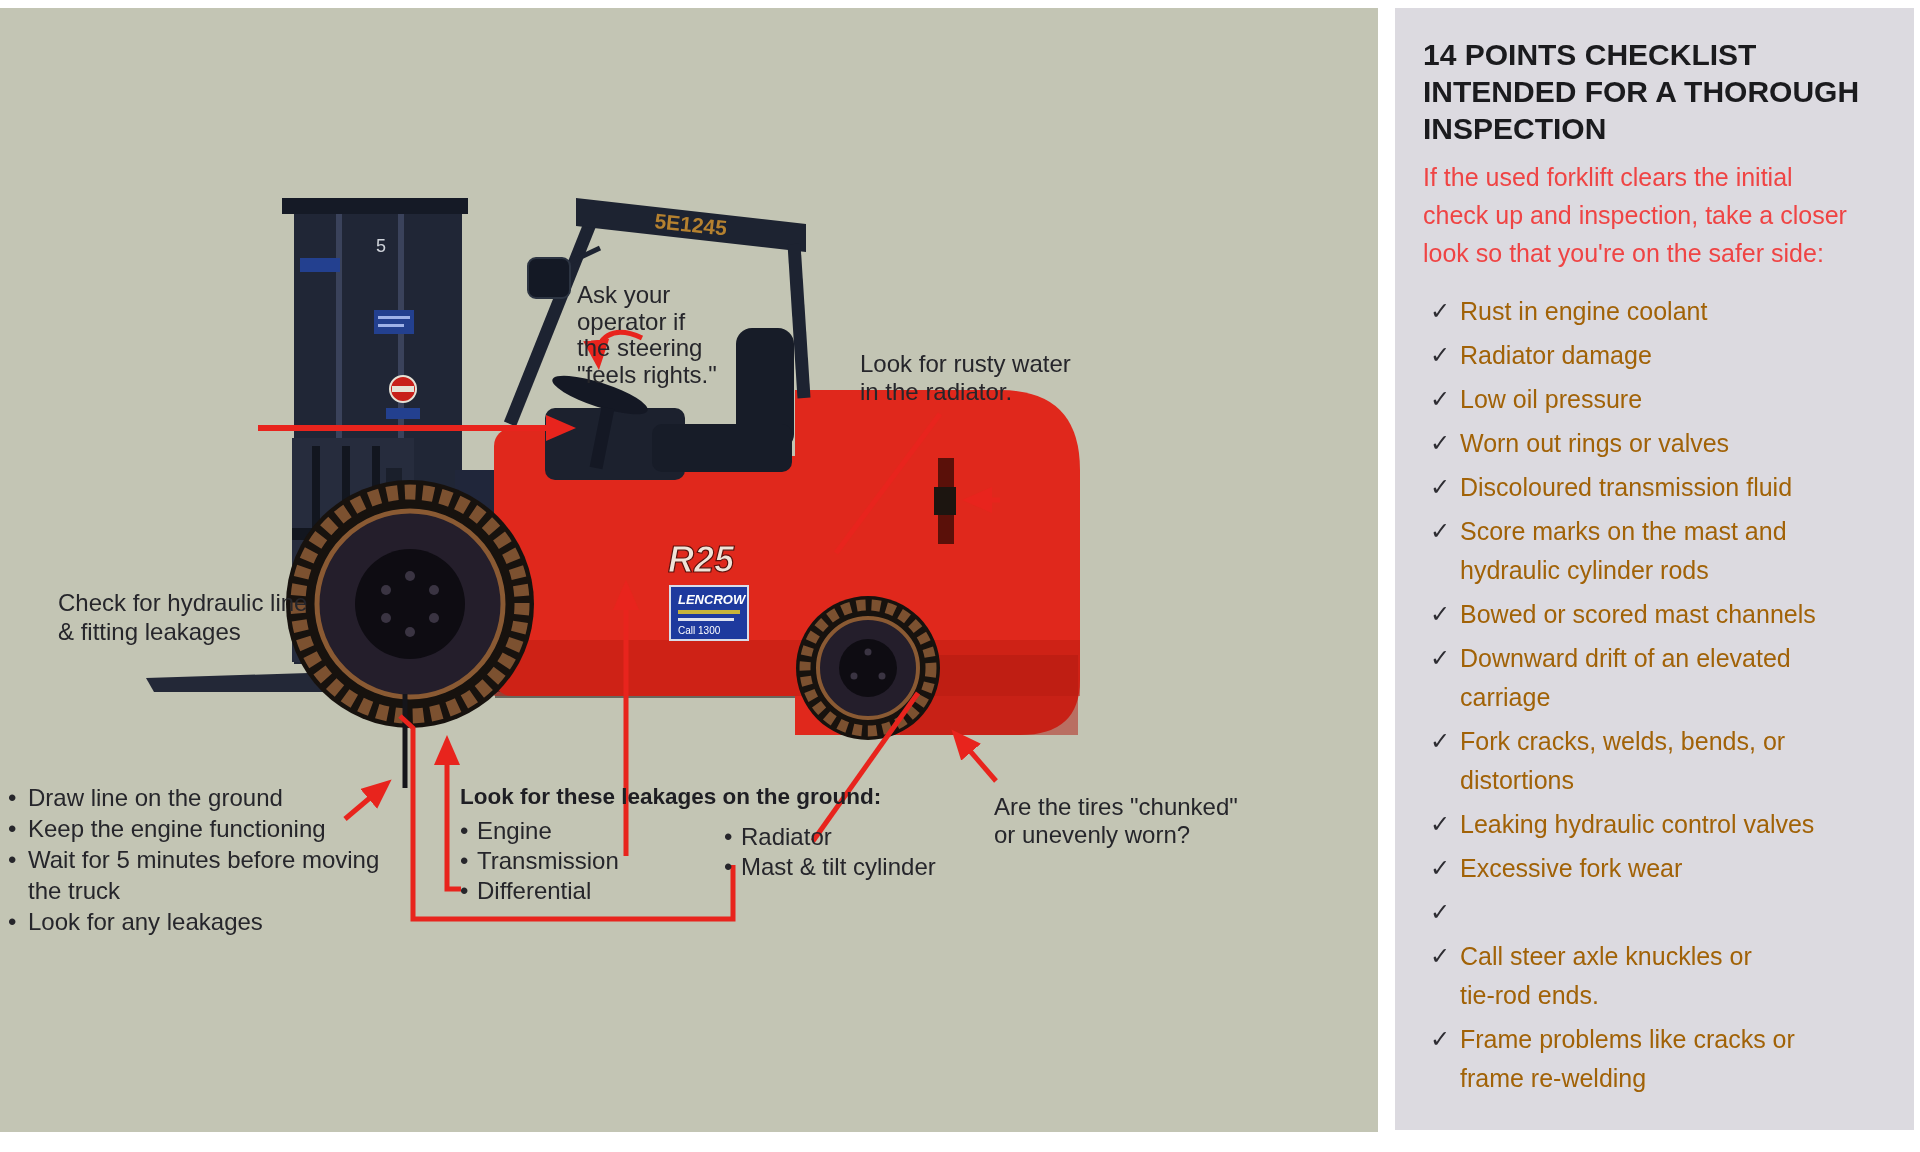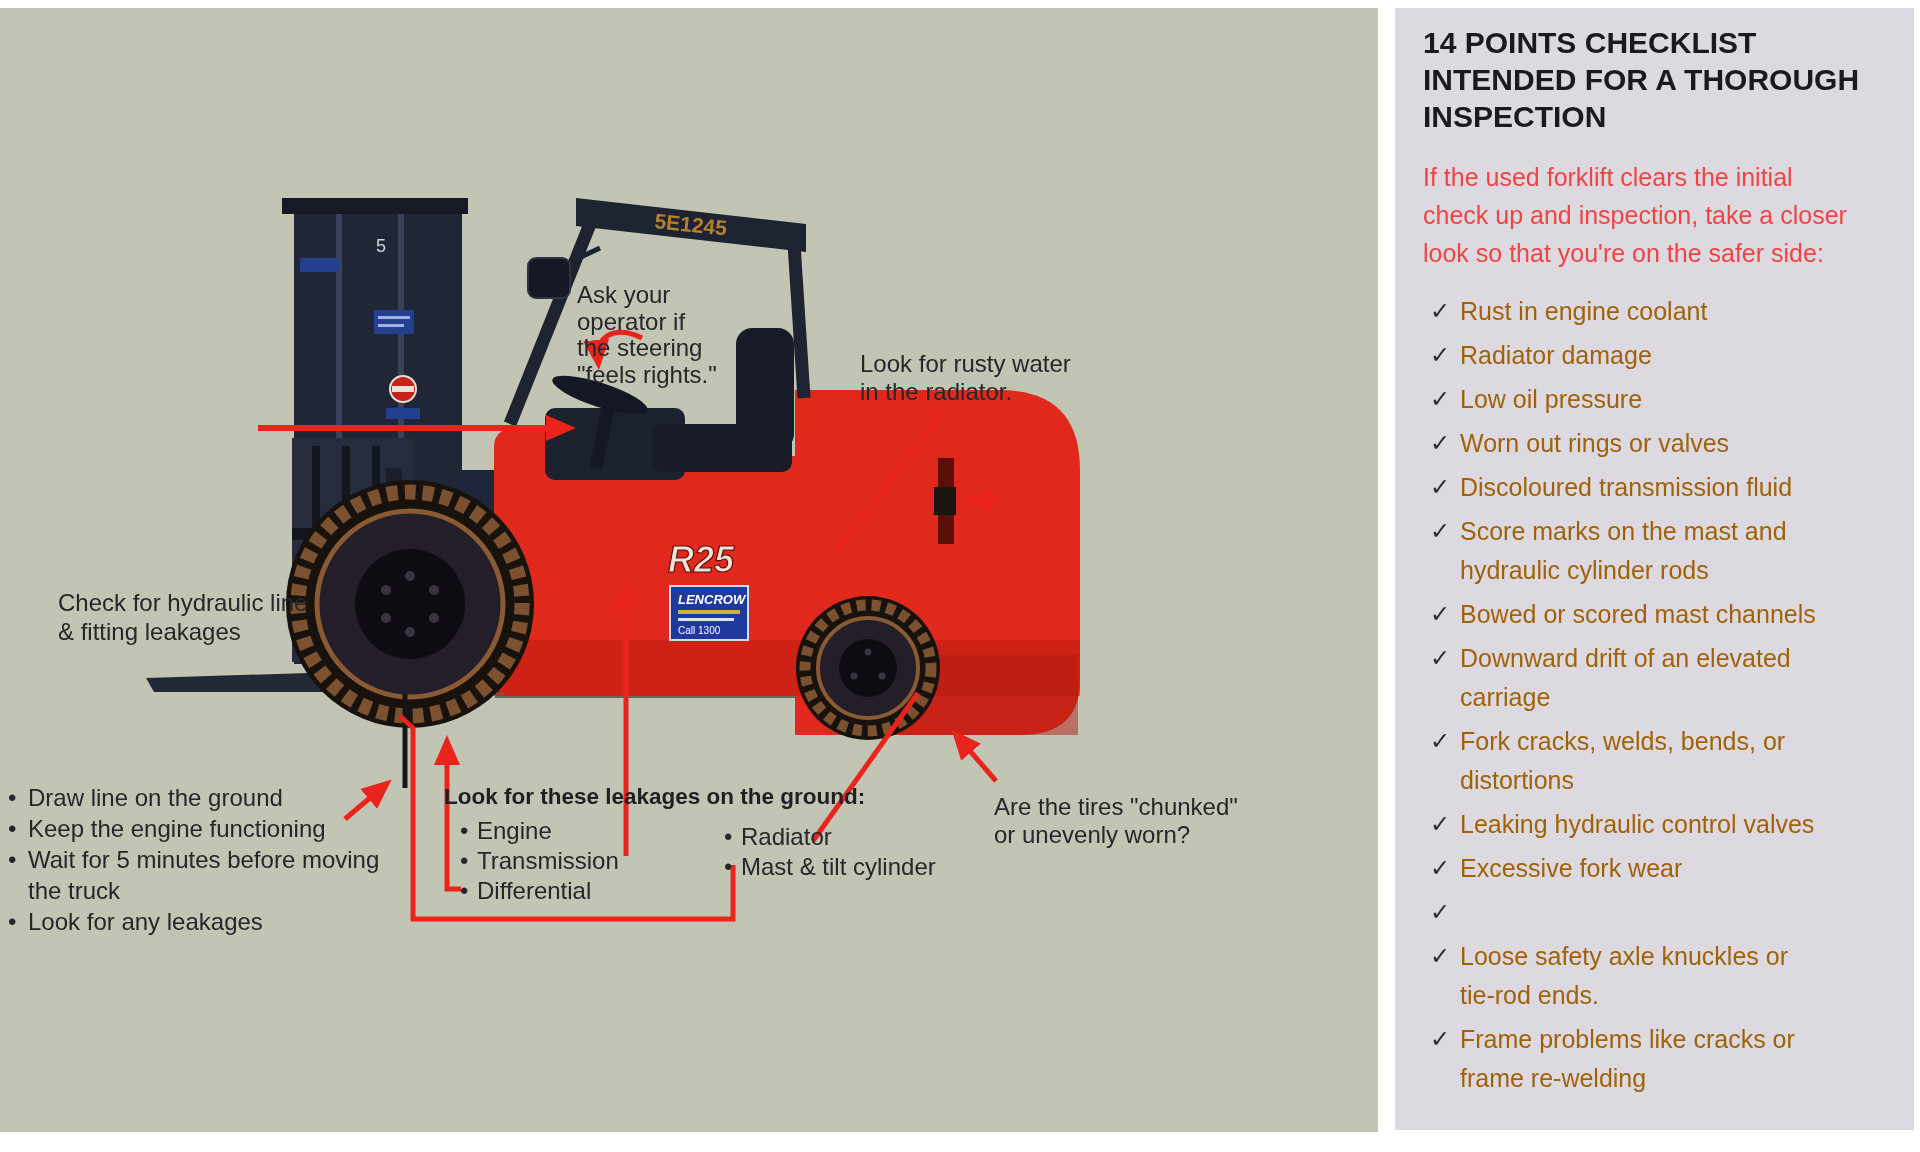--- a/index.html
+++ b/index.html
@@ -10,21 +10,21 @@
   #checklist-panel{left:1395px;top:8px;width:519px;height:1122px;background:#dcdae0;}
   svg{position:absolute;left:0;top:0;}
   .ann{position:absolute;font-size:24px;line-height:28px;color:#26262b;white-space:pre-line;}
   .ann.right{}
   .bullets{position:absolute;font-size:24px;line-height:31px;color:#26262b;}
   .bullet-row{display:flex;}
   .bullet-row .dot{width:20px;flex:0 0 20px;}
   .ground-heading{position:absolute;font-size:22.5px;font-weight:bold;color:#1e1e23;white-space:nowrap;}
   .ground-col{position:absolute;font-size:24px;line-height:30px;color:#26262b;}
   .ground-col .bullet-row .dot{width:17px;flex:0 0 17px;}
-  #cl-title{position:absolute;left:1423px;top:24px;font-size:30px;font-weight:bold;
+  #cl-title{position:absolute;left:1423px;top:36px;font-size:30px;font-weight:bold;
             line-height:37px;color:#1b1b1e;white-space:pre-line;}
   #cl-intro{position:absolute;left:1423px;top:158px;font-size:25px;line-height:38px;
             color:#ef4444;white-space:pre-line;}
   #cl-items{position:absolute;left:1430px;top:292px;width:476px;}
   .check-row{display:flex;margin-bottom:5px;}
   .check-row .chk{flex:0 0 30px;width:30px;font-family:"DejaVu Sans",sans-serif;
                   font-size:24px;font-weight:bold;color:#2e2d33;line-height:39px;}
   .check-row .itx{font-size:25px;line-height:39px;color:#a16207;white-space:pre-line;}
 </style>
 </head>
@@ -185,21 +185,21 @@
       <div class="bullet-row">
         <span class="dot">•</span>
         <span class="btx">Wait for 5 minutes before moving the truck</span>
       </div>
       <div class="bullet-row">
         <span class="dot">•</span>
         <span class="btx">Look for any leakages</span>
       </div>
     </div>
 
-  <div class="ground-heading" style="left:444px;top:784px;">Look for these leakages on the ground:</div>
+  <div class="ground-heading" style="left:460px;top:784px;">Look for these leakages on the ground:</div>
   <div class="ground-col" style="left:460px;top:816px;" id="ground-col1">
       <div class="bullet-row">
         <span class="dot">•</span>
         <span class="btx">Engine</span>
       </div>
       <div class="bullet-row">
         <span class="dot">•</span>
         <span class="btx">Transmission</span>
       </div>
       <div class="bullet-row">
@@ -270,21 +270,21 @@
       </div>
       <div class="check-row">
         <span class="chk">✓</span>
         <span class="itx">Excessive fork wear</span>
       </div>
       <div class="check-row">
         <span class="chk">✓</span>
       </div>
       <div class="check-row">
         <span class="chk">✓</span>
-        <span class="itx">Loose safety axle knuckles or
+        <span class="itx">Call steer axle knuckles or
 tie-rod ends.</span>
       </div>
       <div class="check-row">
         <span class="chk">✓</span>
         <span class="itx">Frame problems like cracks or
 frame re-welding</span>
       </div>
     </div>
 
 </div>

